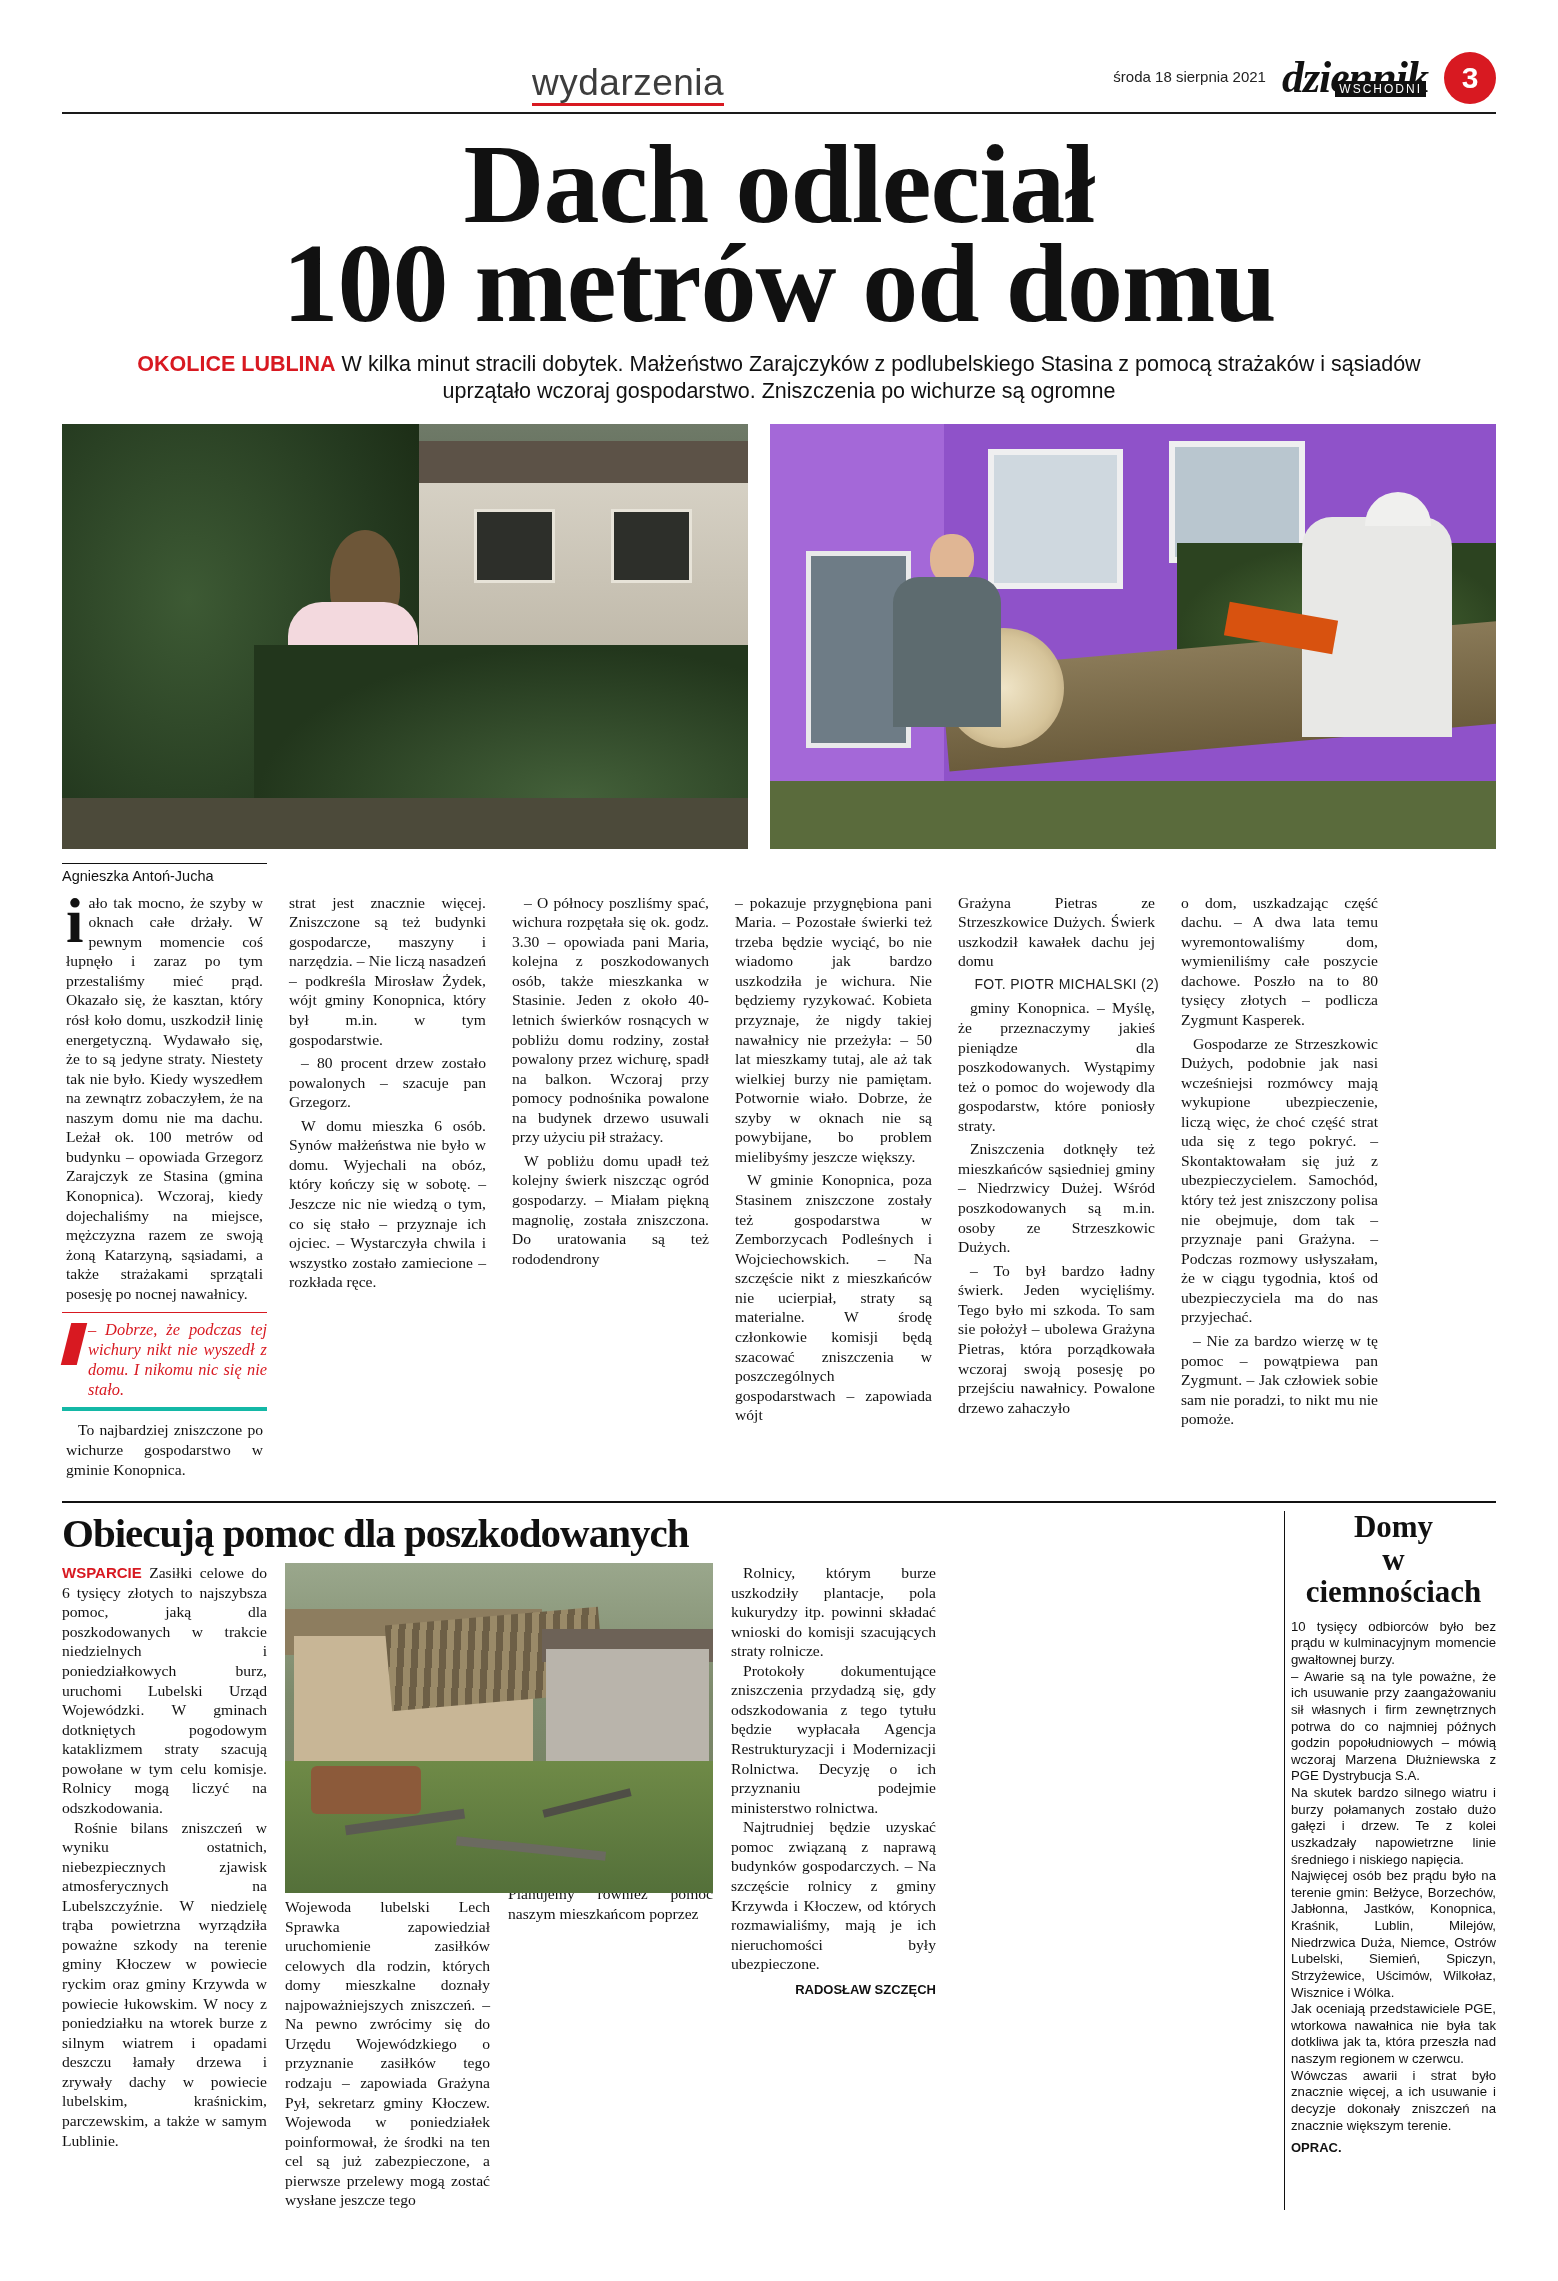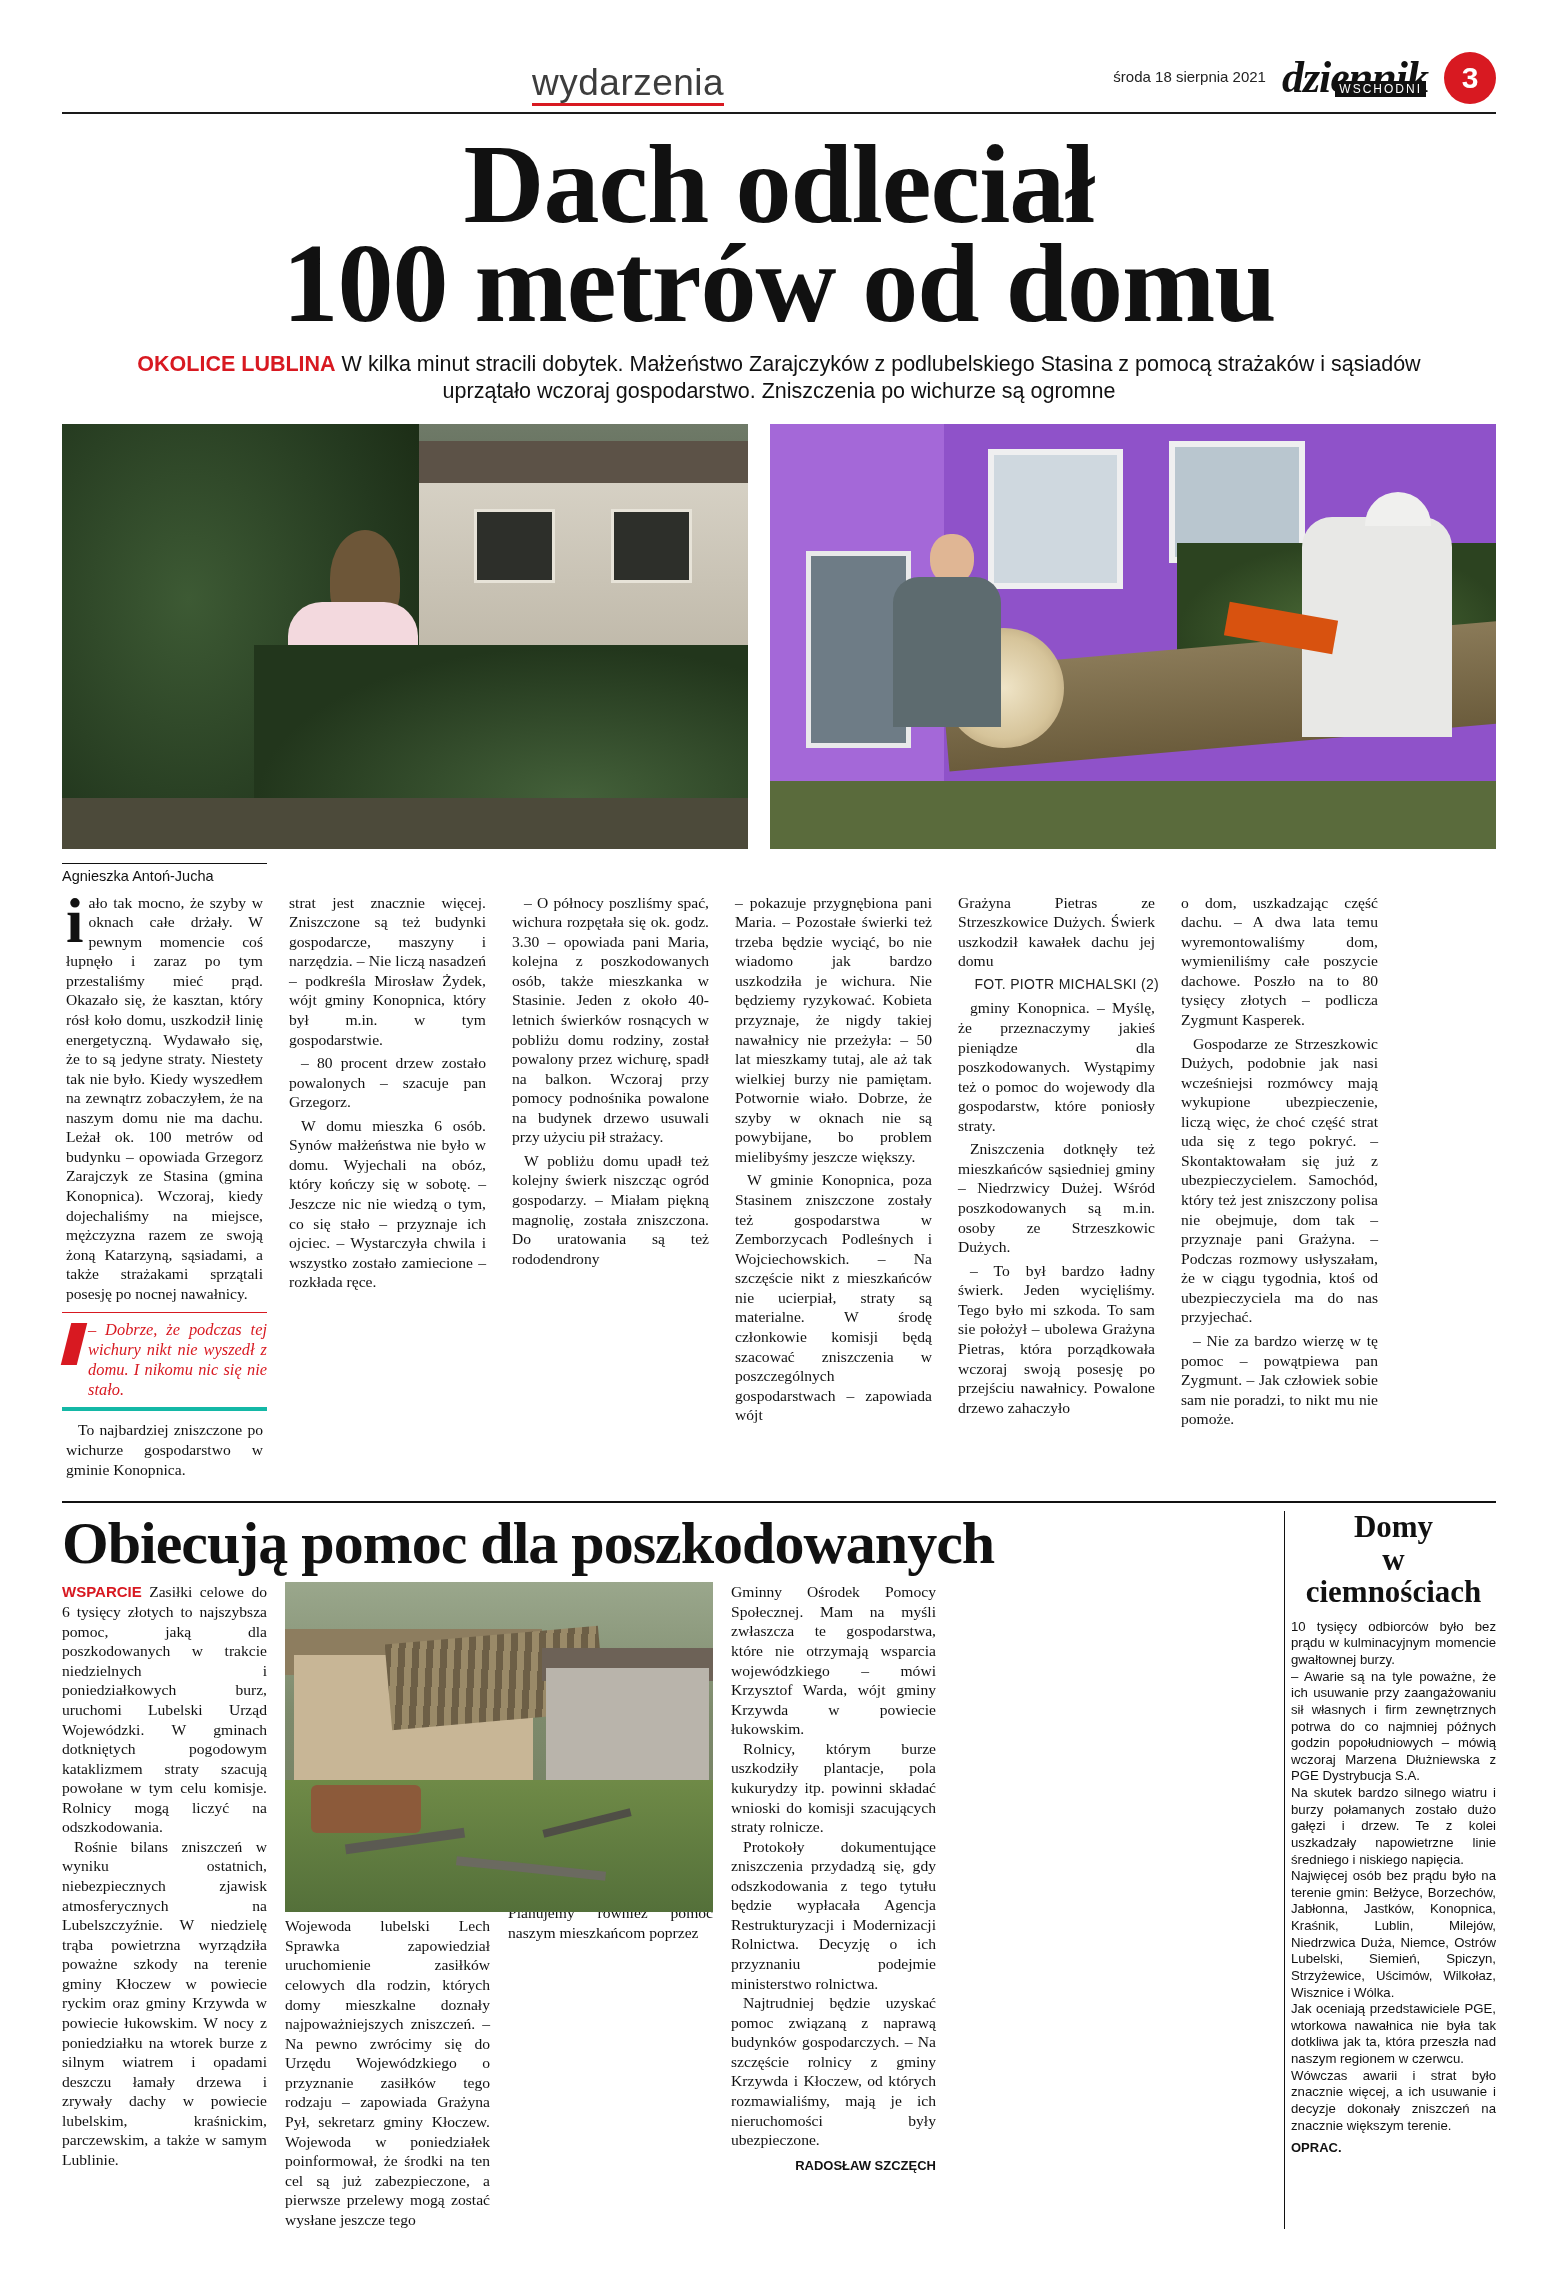--- a/index.html
+++ b/index.html
@@ -225,21 +225,21 @@
   }
   .lower{
     display:flex;
     gap:18px;
   }
   .lower-main{ flex:1 1 auto;}
   .lower-side{ flex:0 0 205px; border-left:1px solid #111; padding-left:6px;}
   .head2{
     font-family:"Liberation Serif", serif;
     font-weight:bold;
-    font-size:60px;
+    font-size:41px;
     line-height:1.02;
     letter-spacing:-1px;
     margin:2px 0 8px 0;
   }
   .head3{
     font-family:"Liberation Serif", serif;
     font-weight:bold;
     font-size:31px;
     line-height:1.05;
     text-align:center;
@@ -439,21 +439,20 @@
 
         <div class="lower-col">
           <p class="first">Jedno z gospodarstw w miejscowości Gózd w gminie Kłoczew, przez które w niedzielę przetoczyła się trąba powietrzna</p>
           <div class="photo-credit">FOT. RADOSŁAW SZCZĘCH</div>
           <p>samego dnia. Na kontach poszkodowanych pieniądze powinny znaleźć się jeszcze w tym tygodniu.</p>
           <p>Na zasiłki czeka m.in. gmina Krzywda, gdzie trąba powietrzna poważnie uszkodziła trzy domy.</p>
           <p>– Liczymy na to, że w środę otrzymamy te przelewy. Planujemy również pomoc naszym mieszkańcom poprzez</p>
         </div>
 
         <div class="lower-col">
-          <p class="first">Gminny Ośrodek Pomocy Społecznej. Mam na myśli zwłaszcza te gospodarstwa, które nie otrzymają wsparcia wojewódzkiego – mówi Krzysztof Warda, wójt gminy Krzywda w powiecie łukowskim.</p>
           <p>Rolnicy, którym burze uszkodziły plantacje, pola kukurydzy itp. powinni składać wnioski do komisji szacujących straty rolnicze.</p>
           <p>Protokoły dokumentujące zniszczenia przydadzą się, gdy odszkodowania z tego tytułu będzie wypłacała Agencja Restrukturyzacji i Modernizacji Rolnictwa. Decyzję o ich przyznaniu podejmie ministerstwo rolnictwa.</p>
           <p>Najtrudniej będzie uzyskać pomoc związaną z naprawą budynków gospodarczych. – Na szczęście rolnicy z gminy Krzywda i Kłoczew, od których rozmawialiśmy, mają je ich nieruchomości były ubezpieczone.</p>
           <div class="sign-right">RADOSŁAW SZCZĘCH</div>
         </div>
       </div>
     </div>
 
     <div class="lower-side">
       <div class="head3">

